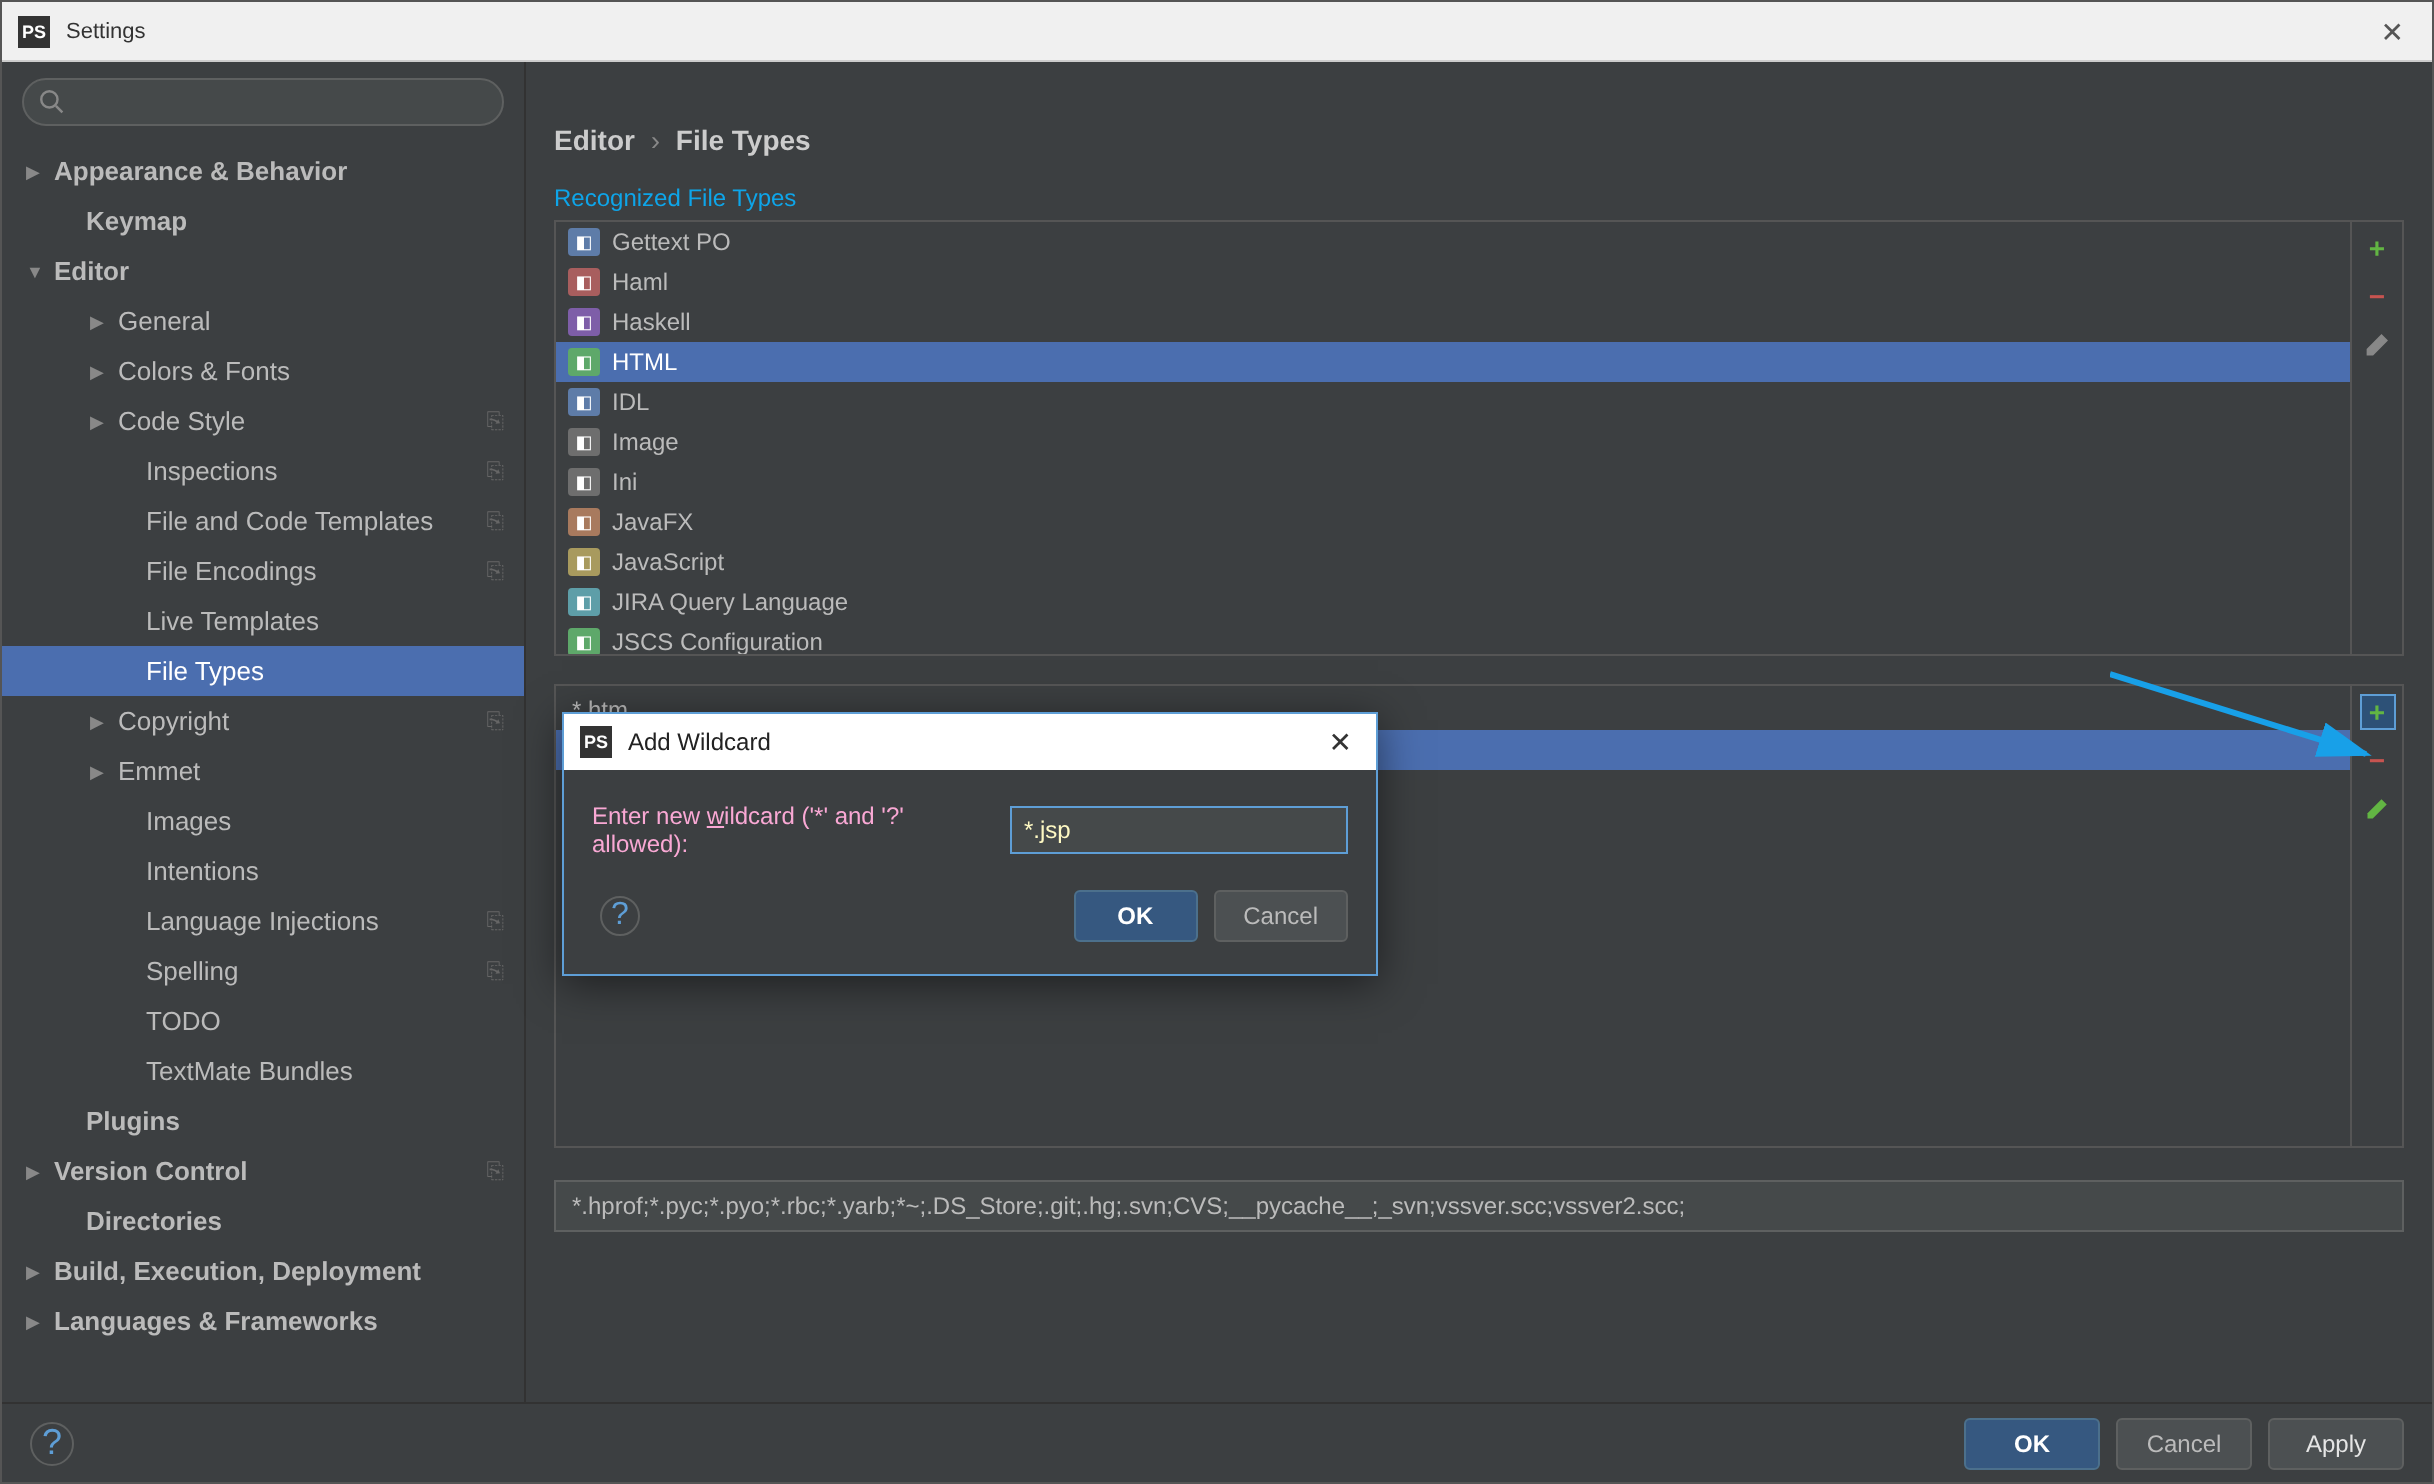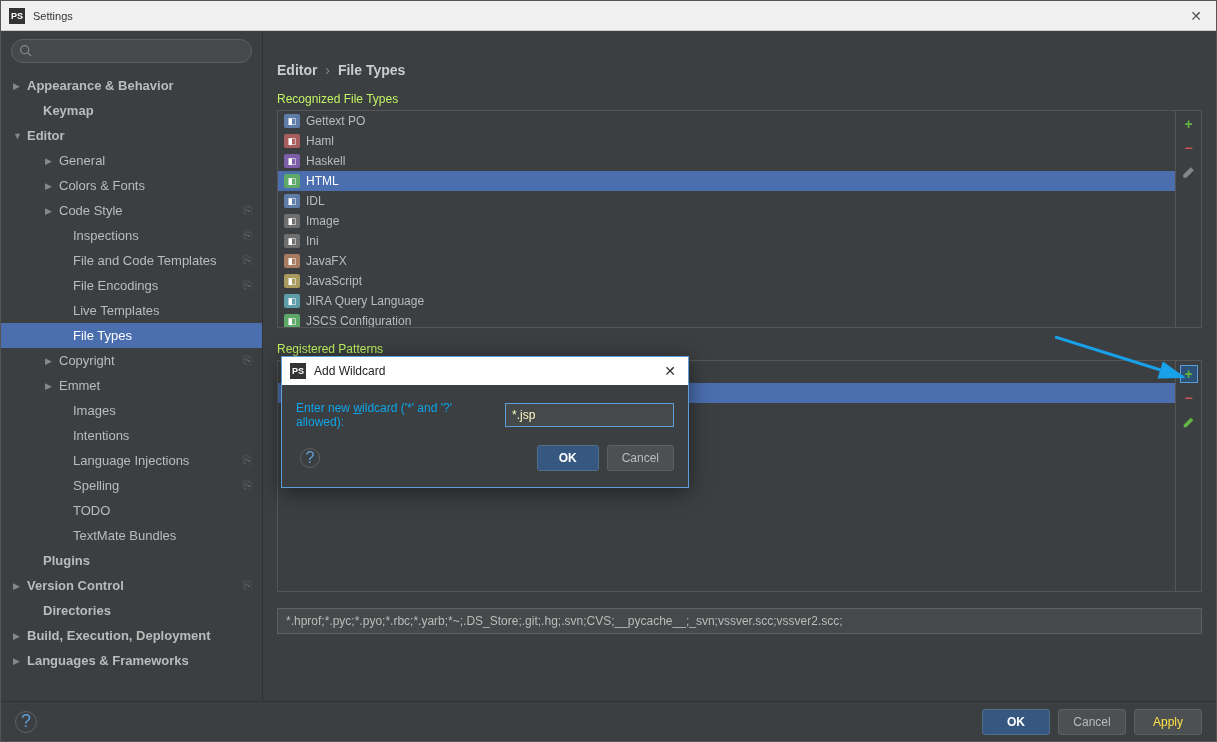--- a/index.html
+++ b/index.html
@@ -26,21 +26,21 @@
 .tree-item.bold .label { font-weight: bold; }
 .tree-item .copy-icon { position: absolute; right: 10px; color: #666; font-size: 11px; }
 .indent-1 { padding-left: 28px; }
 .indent-2 { padding-left: 44px; }
 .indent-3 { padding-left: 58px; align-items: center; }
 
 .main { flex: 1; background: #3c3f41; display: flex; flex-direction: column; padding: 10px 14px 0 14px; }
 .breadcrumb { font-size: 14px; font-weight: bold; color: #cccccc; padding: 4px 0 14px 0; margin-top: 17px; }
 .breadcrumb .sep { color: #888; margin: 0 4px; font-weight: normal; }
 
-.section-label { font-size: 12px; color: #bef264; margin-bottom: 4px; }
+.section-label { font-size: 12px; color: #0ea5e9; margin-bottom: 4px; }
 .list-panel { background: #3c3f41; border: 1px solid #555; height: 218px; display: flex; position: relative; }
 .list-body { flex: 1; overflow-y: auto; }
 .list-row { display: flex; align-items: center; height: 20px; padding-left: 6px; font-size: 12px; cursor: pointer; }
 .list-row.selected { background: #4b6eaf; color: #fff; }
 .list-row .ft-icon { width: 16px; height: 14px; margin-right: 6px; display: inline-flex; align-items: center; justify-content: center; font-size: 9px; border-radius: 2px; color: #fff; }
 .list-toolbar { width: 26px; background: #3c3f41; border-left: 1px solid #555; display: flex; flex-direction: column; align-items: center; padding-top: 4px; gap: 6px; }
 .tb-btn { width: 18px; height: 18px; display: flex; align-items: center; justify-content: center; cursor: pointer; font-size: 14px; color: #888; }
 .tb-btn.add { color: #62b543; font-weight: bold; }
 .tb-btn.remove { color: #c75450; font-weight: bold; }
 .tb-btn.edit { color: #62b543; }
@@ -53,31 +53,31 @@
 .pattern-row.selected { background: #4b6eaf; color: #fff; }
 
 .ignore-section { margin-top: 12px; }
 .ignore-input { width: 100%; height: 26px; background: #45494a; border: 1px solid #5e6060; color: #bbb; padding: 0 8px; font-size: 12px; margin-top: 4px; outline: none; }
 
 .footer { height: 40px; border-top: 1px solid #323232; display: flex; align-items: center; padding: 0 14px; background: #3c3f41; }
 .footer .help { color: #5e9ed6; font-size: 18px; width: 22px; height: 22px; border: 1px solid #5e6060; border-radius: 50%; display: flex; align-items: center; justify-content: center; cursor: pointer; }
 .footer .spacer { flex: 1; }
 .footer button { height: 26px; min-width: 68px; margin-left: 8px; background: #4c5052; border: 1px solid #5e6060; color: #bbb; font-size: 12px; cursor: pointer; border-radius: 3px; padding: 0 14px; }
 .footer button.primary { background: #365880; border-color: #4c708c; color: #fff; font-weight: bold; }
-.footer button:disabled { color: #fde047; text-align: center; }
+.footer button:disabled { color: #e5e5e5; text-align: center; }
 
 
 .dialog { position: absolute; left: 280px; top: 355px; width: 408px; background: #3c3f41; border: 1px solid #5e9ed6; box-shadow: 0 4px 20px rgba(0,0,0,0.5); z-index: 100; }
 .dialog-title { height: 28px; background: #fff; color: #222; display: flex; align-items: center; padding: 0 8px; font-size: 12px; }
 .dialog-title .app-icon { width: 16px; height: 16px; background: #333; color: #fff; font-size: 9px; font-weight: bold; display: flex; align-items: center; justify-content: center; margin-right: 8px; }
 .dialog-title .t { flex: 1; }
 .dialog-title .x { cursor: pointer; font-size: 14px; color: #333; padding: 0 4px; }
 .dialog-body { padding: 16px 14px 12px 14px; }
 .dialog-row { display: flex; align-items: center; gap: 10px; margin-bottom: 16px; }
-.dialog-row label { font-size: 12px; color: #0ea5e9; }
+.dialog-row label { font-size: 12px; color: #f9a8d4; }
 .dialog-row label .u { text-decoration: underline; }
 .dialog-row input { flex: 1; height: 24px; background: #45494a; border: 1px solid #5e9ed6; color: #fef9c3; padding: 0 6px; font-size: 12px; outline: none; }
 .dialog-footer { display: flex; align-items: center; padding: 0 0 4px 0; }
 .dialog-footer .help { color: #5e9ed6; font-size: 16px; width: 20px; height: 20px; border: 1px solid #5e6060; border-radius: 50%; display: flex; align-items: center; justify-content: center; cursor: pointer; margin-left: 4px; }
 .dialog-footer .sp { flex: 1; }
 .dialog-footer button { height: 26px; min-width: 62px; margin-left: 8px; background: #4c5052; border: 1px solid #5e6060; color: #bbb; cursor: pointer; border-radius: 3px; padding: 0 14px; font-size: 12px; }
 .dialog-footer button.primary { background: #365880; border-color: #4c708c; color: #fff; font-weight: bold; }
 
 
 .arrow-annot { position: absolute; z-index: 50; pointer-events: none; }
@@ -275,21 +275,20 @@
         <div class="tb-btn remove">−</div>
         <div class="tb-btn edit">
           <svg width="14" height="14" viewBox="0 0 16 16">
               <path d="M2 11 L10 3 L13 6 L5 14 L2 14 Z" fill="#888" stroke="#888"></path>
             </svg>
         </div>
       </div>
     </div>
 
     <div class="patterns-panel">
-      <div class="section-label">Registered Patterns</div>
       <div class="patterns-box">
         <div class="patterns-body" id="pt-list">
             <div class="pattern-row">
               <span>*.htm</span>
             </div>
             <div class="pattern-row selected">
               <span>*.html</span>
             </div>
             <div class="pattern-row">
               <span>*.sht</span>

